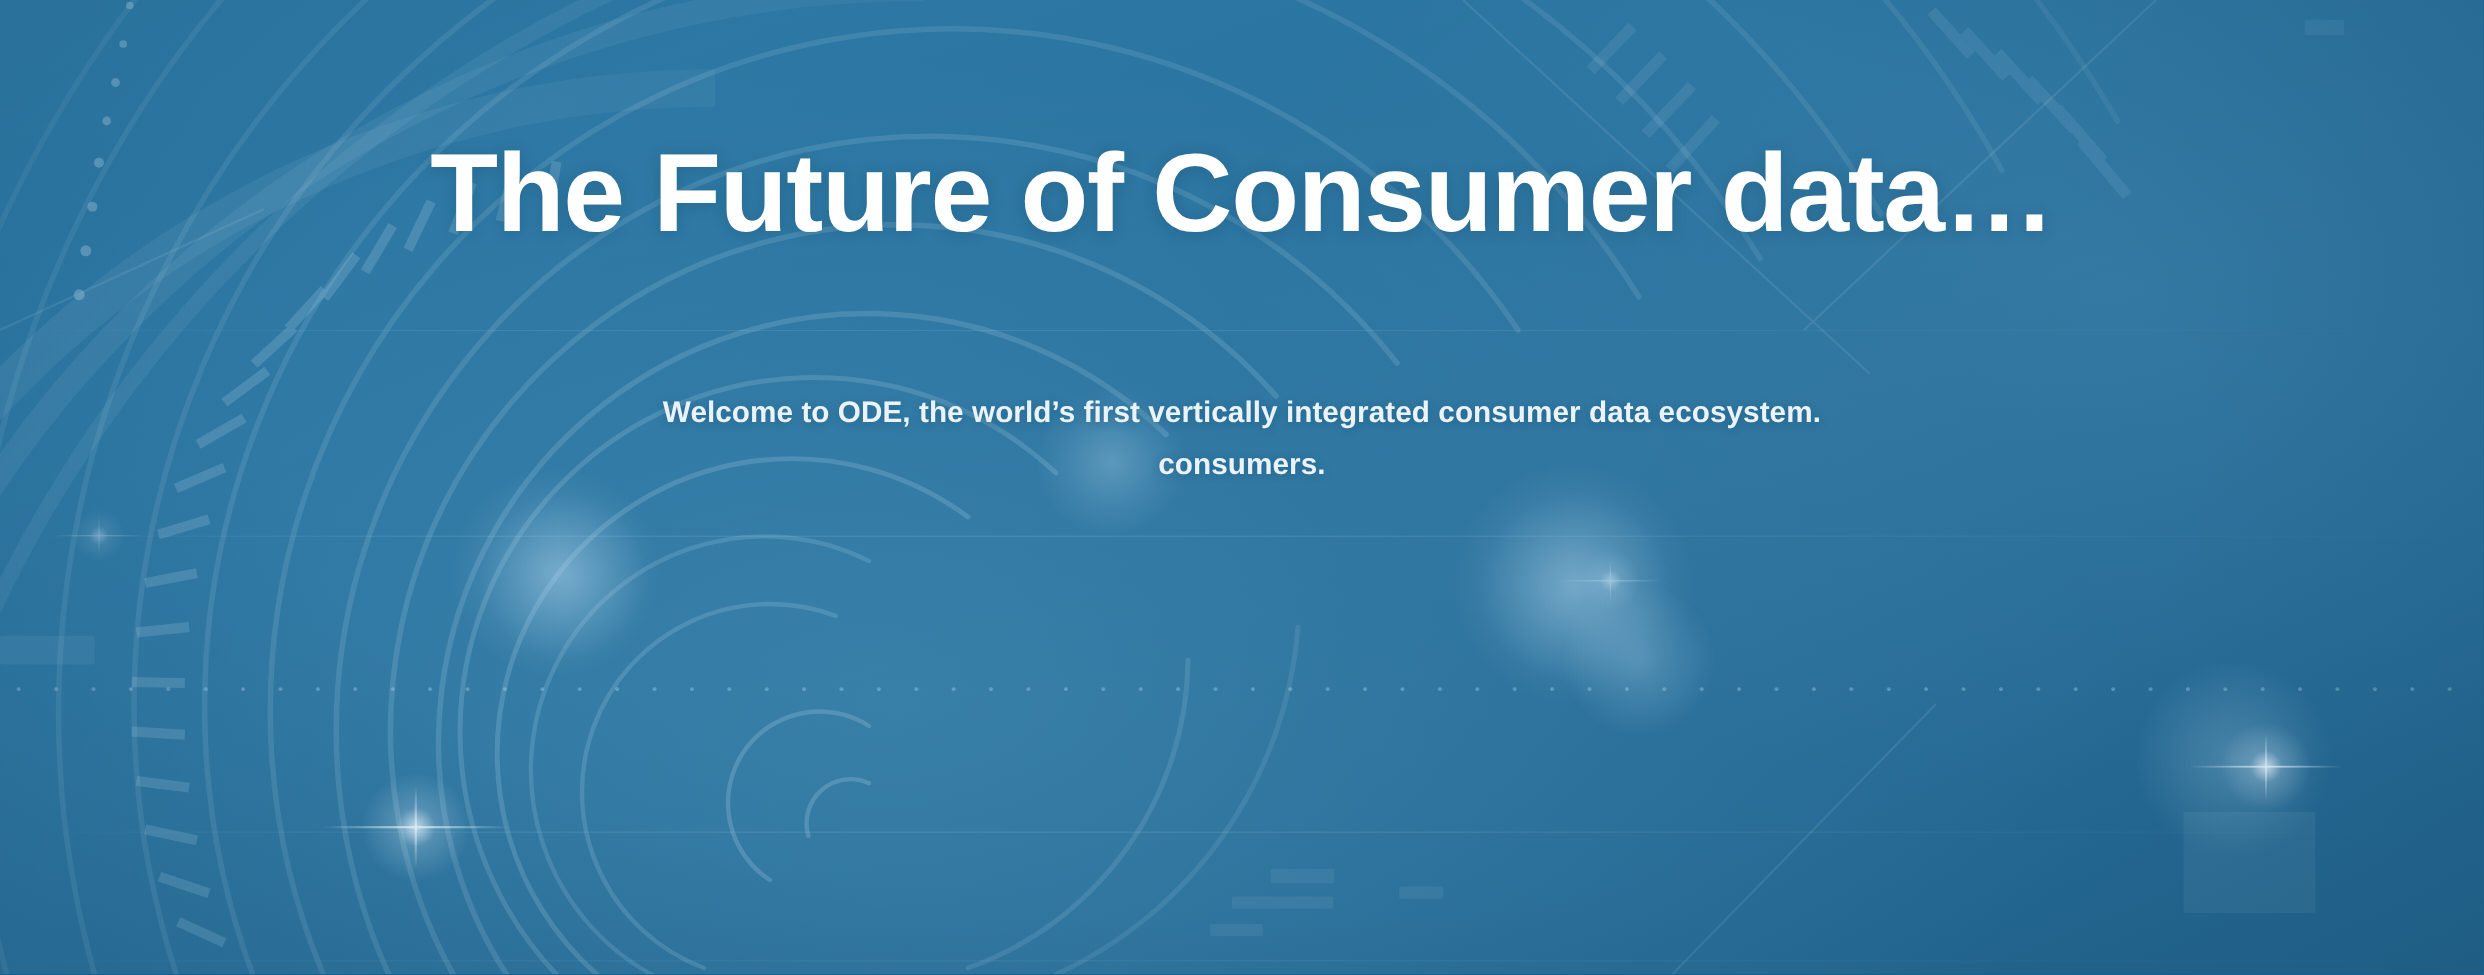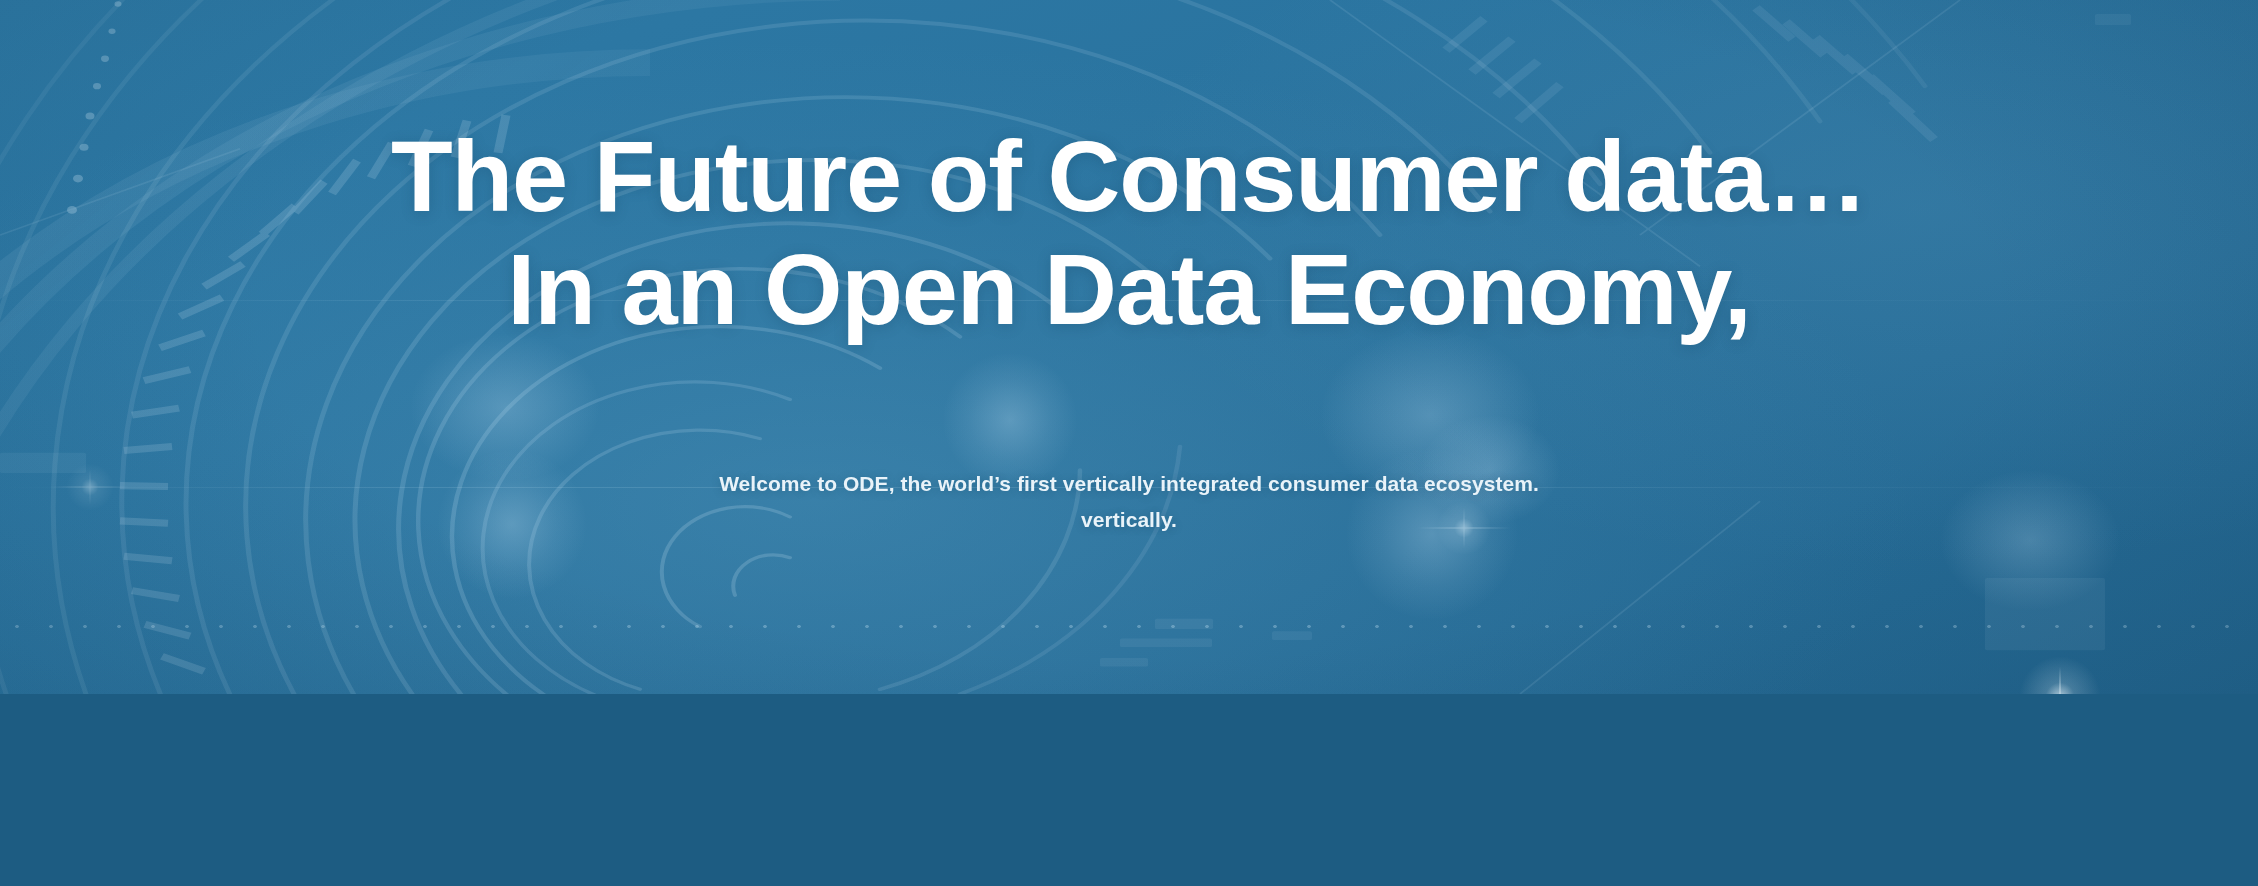--- a/index.html
+++ b/index.html
@@ -3,21 +3,21 @@
 <meta charset="utf-8">
 <style>
   html, body {
     margin: 0;
     padding: 0;
     background: #1d5c82;
   }
   #hero {
     position: relative;
     width: 2258px;
-    height: 694px;
+    height: 886px;
     overflow: hidden;
     background: #0369a1;
     font-family: "Liberation Sans", sans-serif;
   }
 
   
   .bg-layer { position: absolute; inset: 0; pointer-events: none; }
 
   #bg-base {
     background:
@@ -100,21 +100,21 @@
     letter-spacing: -1.2px;
     text-shadow: 0 2px 14px rgba(12,54,80,0.22);
   }
   #headline .hl-line { display: block; white-space: nowrap; }
 
   #subcopy {
     width: 1200px;
     margin-top: 52px;
     text-align: center;
     color: #e9f3f9;
-    font-size: 21px;
+    font-size: 27px;
     font-weight: 600;
     line-height: 1.72;
     letter-spacing: 0.05px;
     text-shadow: 0 1px 8px rgba(12,54,80,0.25);
   }
   #subcopy .sub-line { display: block; }
 </style>
 </head>
 <body>
 
@@ -256,22 +256,21 @@
     <div class="glow-blob" style="left:1010px; top:420px; width:180px; height:180px;"></div>
     <div class="glow-blob" style="left:512px; top:524px; width:200px; height:200px;"></div>
   </div>
 
   <div id="bg-vignette" class="bg-layer"></div>
 
   <div id="content">
 
     <h1 id="headline">
       <span class="hl-line">The Future of Consumer data…</span>
-      <span class="hl-line">In an Open Data Economy,</span>
     </h1>
 
     <p id="subcopy">
       <span class="sub-line">Welcome to ODE, the world’s first vertically integrated consumer data ecosystem.</span>
-      <span class="sub-line">vertically.</span>
+      <span class="sub-line">consumers.</span>
     </p>
 
   </div>
 </div>
 
 </body></html>

